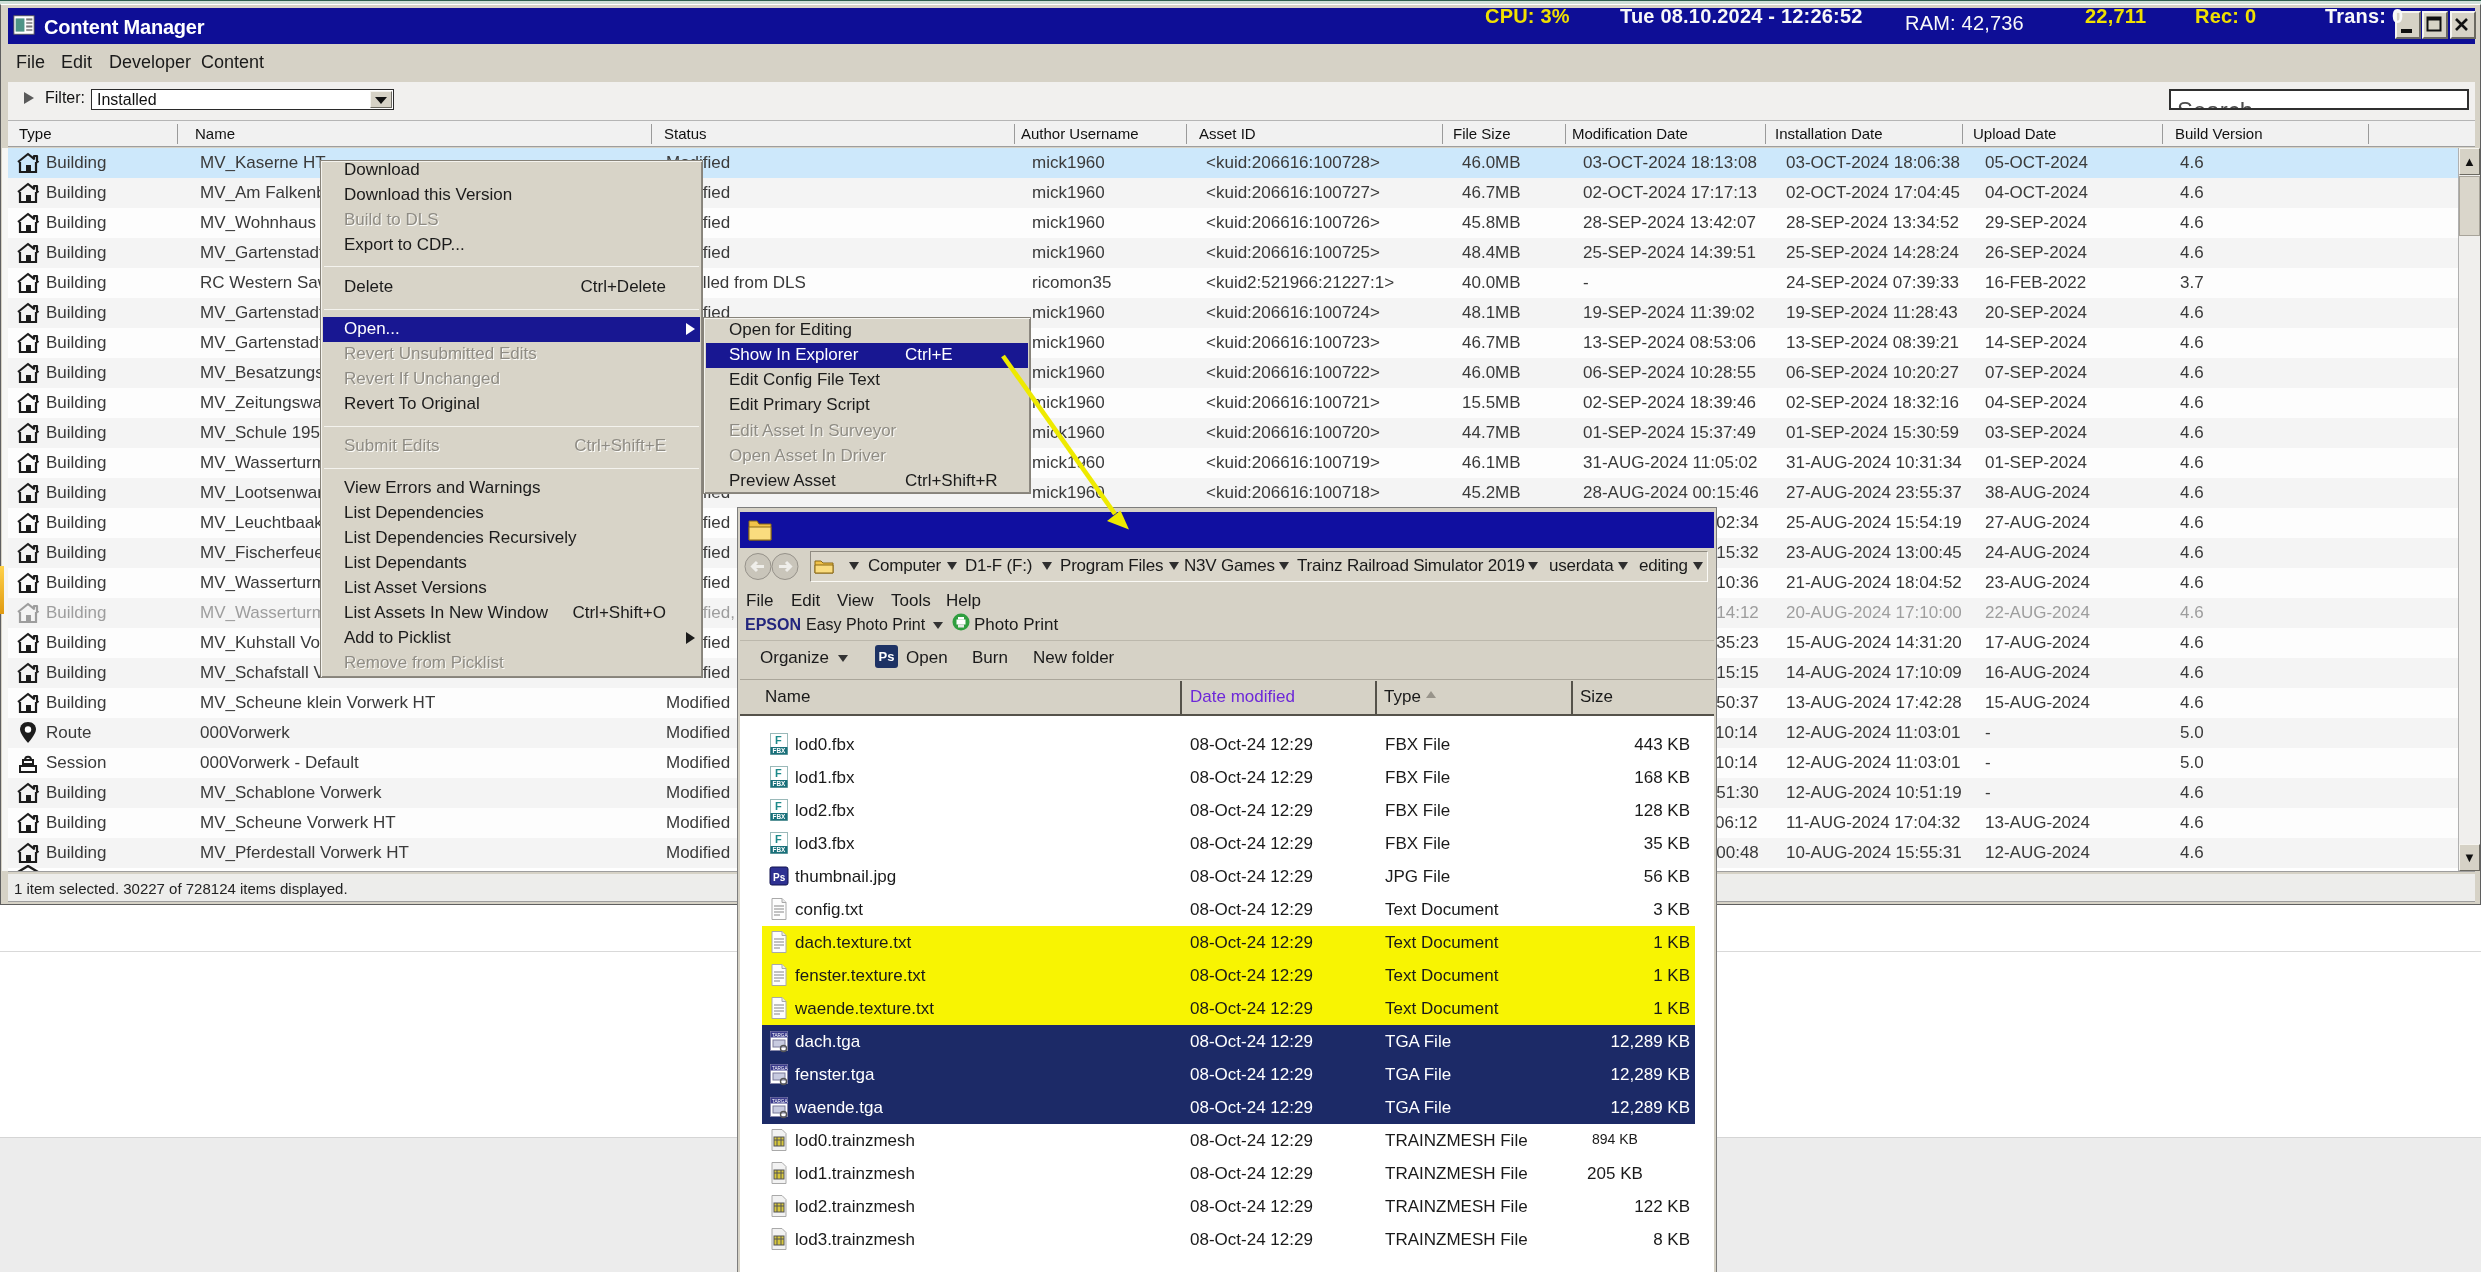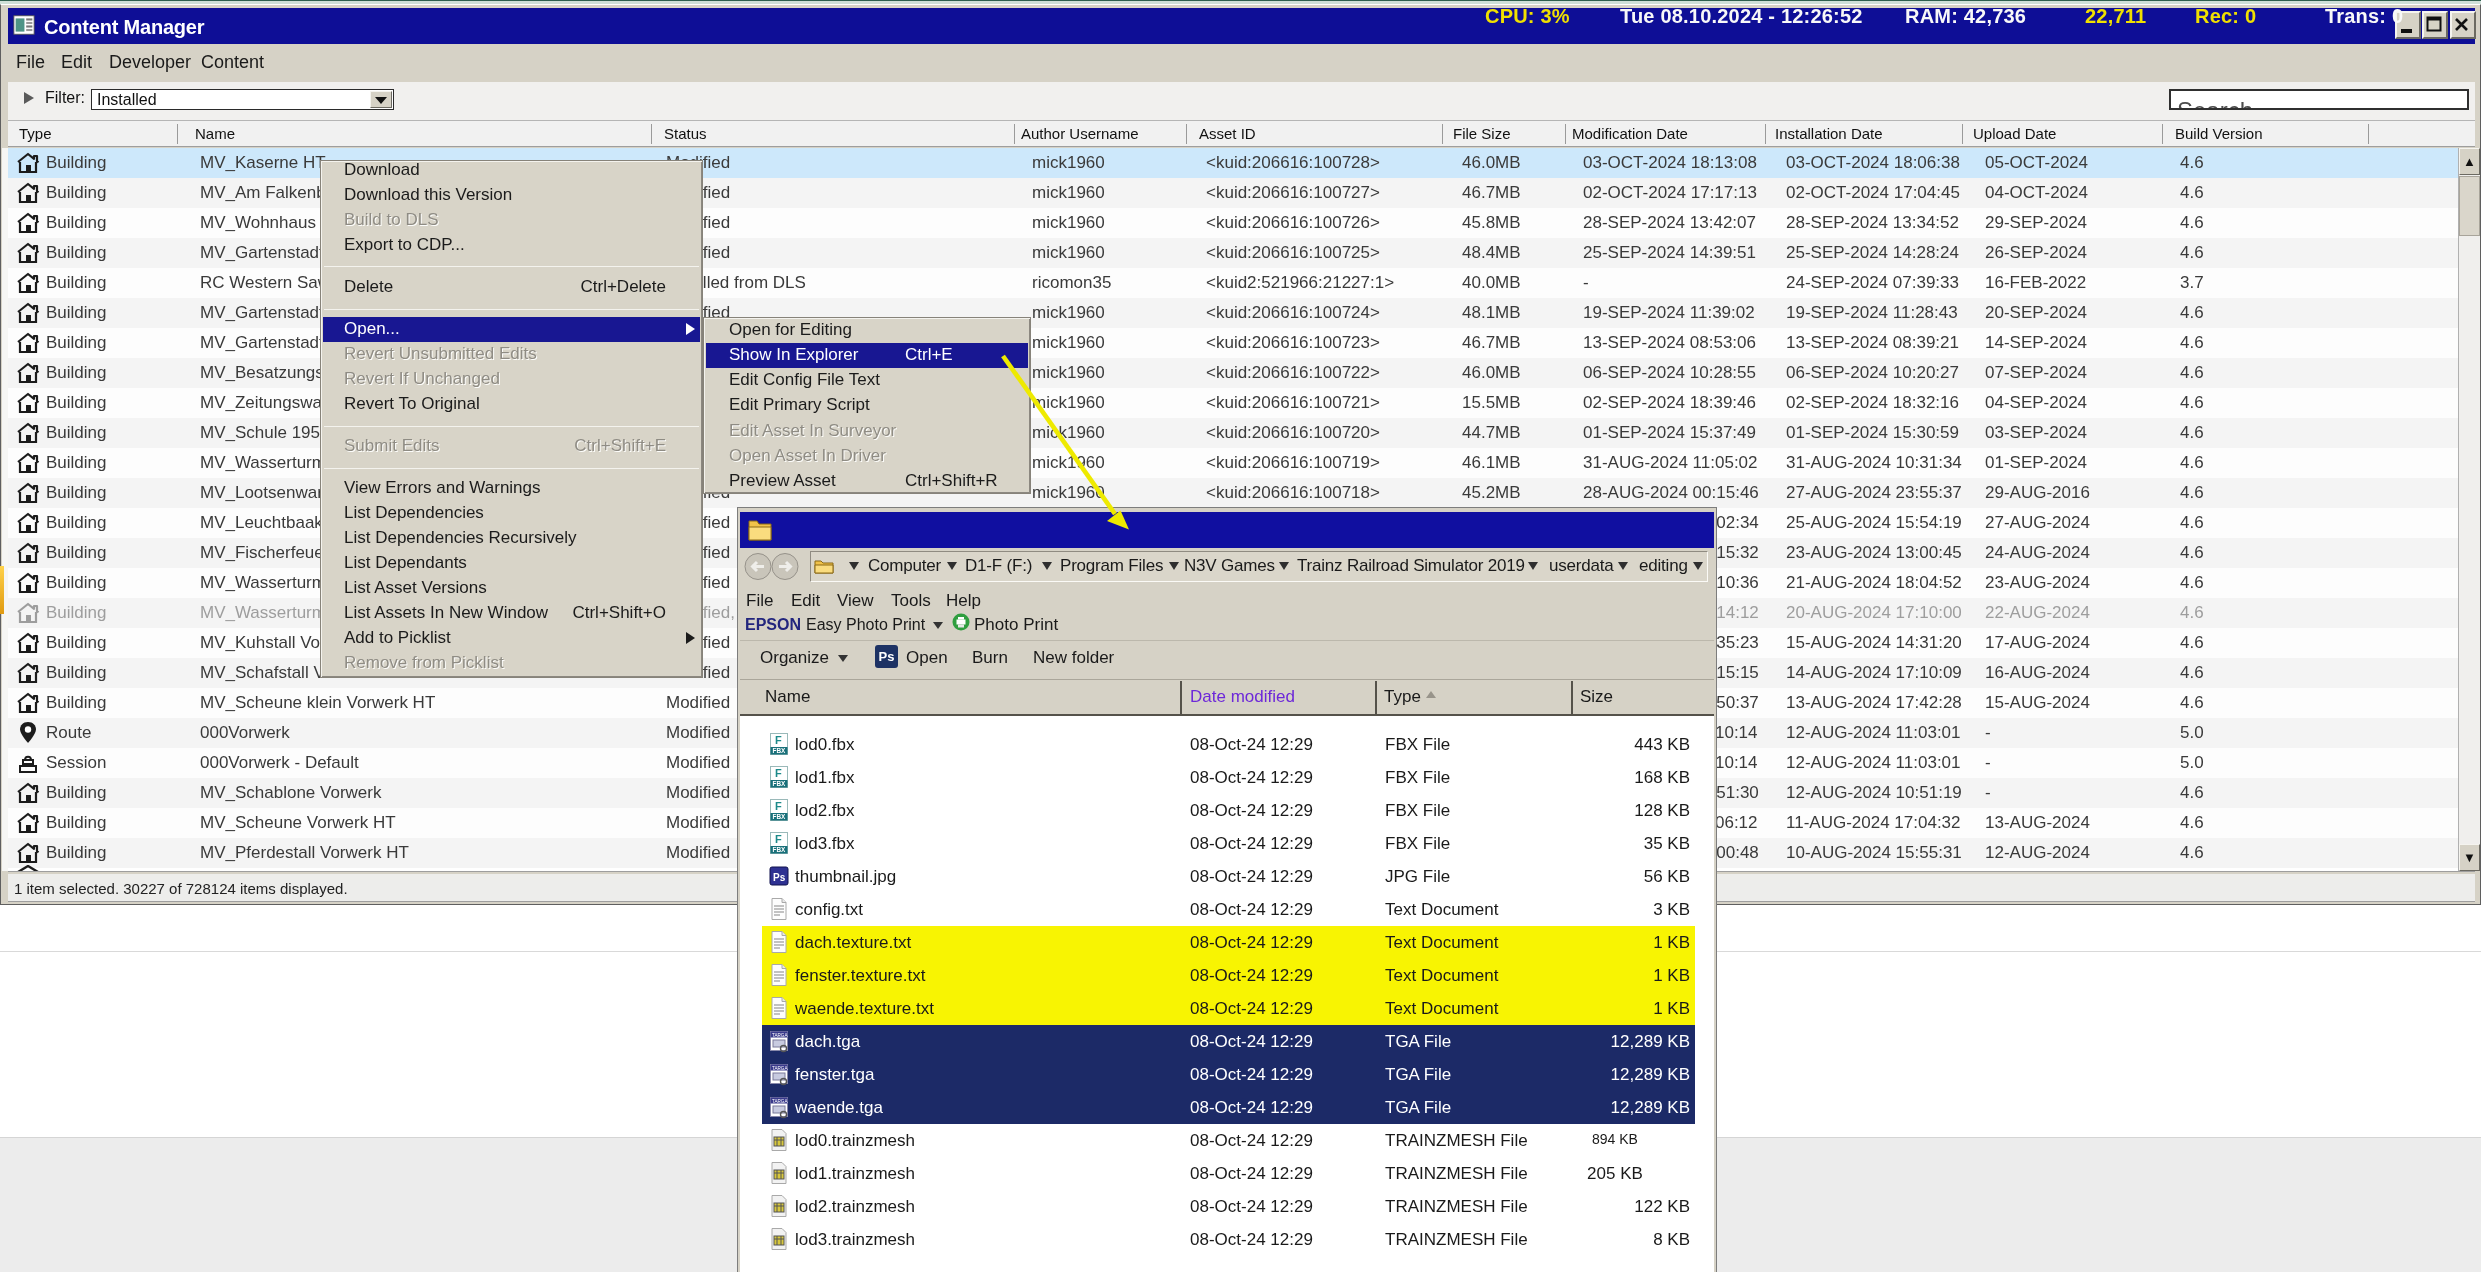--- a/index.html
+++ b/index.html
@@ -267,21 +267,21 @@
         <rect x="11" y="14" width="5" height="7" fill="#1c1c1c"></rect>
       </svg>
 <div class="abs" style="left:38px;top:5px;font-size:17px;color:#3a3a3a">Building</div>
 <div class="abs" style="left:192px;top:5px;font-size:17px;color:#3a3a3a;white-space:nowrap">MV_Lootsenwart</div>
 <div class="abs" style="left:658px;top:5px;font-size:17px;color:#3a3a3a;white-space:nowrap">Modified</div>
 <div class="abs" style="left:1024px;top:5px;font-size:17px;color:#3a3a3a">mick1960</div>
 <div class="abs" style="left:1198px;top:5px;font-size:17px;color:#3a3a3a">&lt;kuid:206616:100718&gt;</div>
 <div class="abs" style="left:1454px;top:5px;font-size:17px;color:#3a3a3a">45.2MB</div>
 <div class="abs" style="left:1575px;top:5px;font-size:17px;color:#3a3a3a">28-AUG-2024 00:15:46</div>
 <div class="abs" style="left:1778px;top:5px;font-size:17px;color:#3a3a3a">27-AUG-2024 23:55:37</div>
-<div class="abs" style="left:1977px;top:5px;font-size:17px;color:#3a3a3a">29-AUG-2016</div>
+<div class="abs" style="left:1977px;top:5px;font-size:17px;color:#3a3a3a">38-AUG-2024</div>
 <div class="abs" style="left:2172px;top:5px;font-size:17px;color:#3a3a3a">4.6</div>
 </div>
 <div class="abs" style="left:8px;top:508px;width:2450px;height:30px;background:#fdfdfd">
 <svg class="abs" style="left:7px;top:3px" width="26" height="24" viewBox="0 0 26 24">
         <path d="M3 11 L13 3 L19 7.8 L19 5 L22 5 L22 10.2 L23.5 11.4" fill="none" stroke="#1c1c1c" stroke-width="2.2" stroke-linejoin="round"></path>
         <path d="M5 11 L5 21 L21 21 L21 11" fill="none" stroke="#1c1c1c" stroke-width="2.2"></path>
         <rect x="11" y="14" width="5" height="7" fill="#1c1c1c"></rect>
       </svg>
 <div class="abs" style="left:38px;top:5px;font-size:17px;color:#3a3a3a">Building</div>
 <div class="abs" style="left:192px;top:5px;font-size:17px;color:#3a3a3a;white-space:nowrap">MV_Leuchtbaake</div>
@@ -777,16 +777,16 @@
 <div class="abs" style="left:795px;top:1230px;font-size:17px;color:#1a1a1a">lod3.trainzmesh</div>
 <div class="abs" style="left:1190px;top:1230px;font-size:17px;color:#1a1a1a">08-Oct-24 12:29</div>
 <div class="abs" style="left:1385px;top:1230px;font-size:17px;color:#1a1a1a">TRAINZMESH File</div>
 <div class="abs" style="left:1540px;top:1230px;width:150px;text-align:right;font-size:17px;color:#1a1a1a">8 KB</div>
 <svg class="abs" style="left:990px;top:345px" width="160" height="200" viewBox="0 0 160 200">
 <line x1="13" y1="11" x2="125" y2="169" stroke="#eeea00" stroke-width="4.6"></line>
 <polygon points="139,184.5 117,176 130.5,165.5" fill="#eeea00"></polygon>
 </svg>
 <div class="abs" style="left:1485px;top:5px;font-size:20px;font-weight:bold;color:#f0e000;letter-spacing:.2px;white-space:nowrap">CPU: 3%</div>
 <div class="abs" style="left:1620px;top:5px;font-size:20px;font-weight:bold;color:#f8f8f8;letter-spacing:.2px;white-space:nowrap">Tue 08.10.2024 - 12:26:52</div>
-<div class="abs" style="left:1905px;top:5px;font-size:20px;font-weight:bold;color:#f8f8f8;letter-spacing:.2px;white-space:nowrap">RAM: 42,736</div>
+<div class="abs" style="left:1905px;top:12px;font-size:20px;font-weight:normal;color:#f8f8f8;letter-spacing:.2px;white-space:nowrap">RAM: 42,736</div>
 <div class="abs" style="left:2085px;top:5px;font-size:20px;font-weight:bold;color:#f0e000;letter-spacing:.2px;white-space:nowrap">22,711</div>
 <div class="abs" style="left:2195px;top:5px;font-size:20px;font-weight:bold;color:#f0e000;letter-spacing:.2px;white-space:nowrap">Rec: 0</div>
 <div class="abs" style="left:2325px;top:5px;font-size:20px;font-weight:bold;color:#f8f8f8;letter-spacing:.2px;white-space:nowrap">Trans: 0</div>
 </div>
 </body></html>

